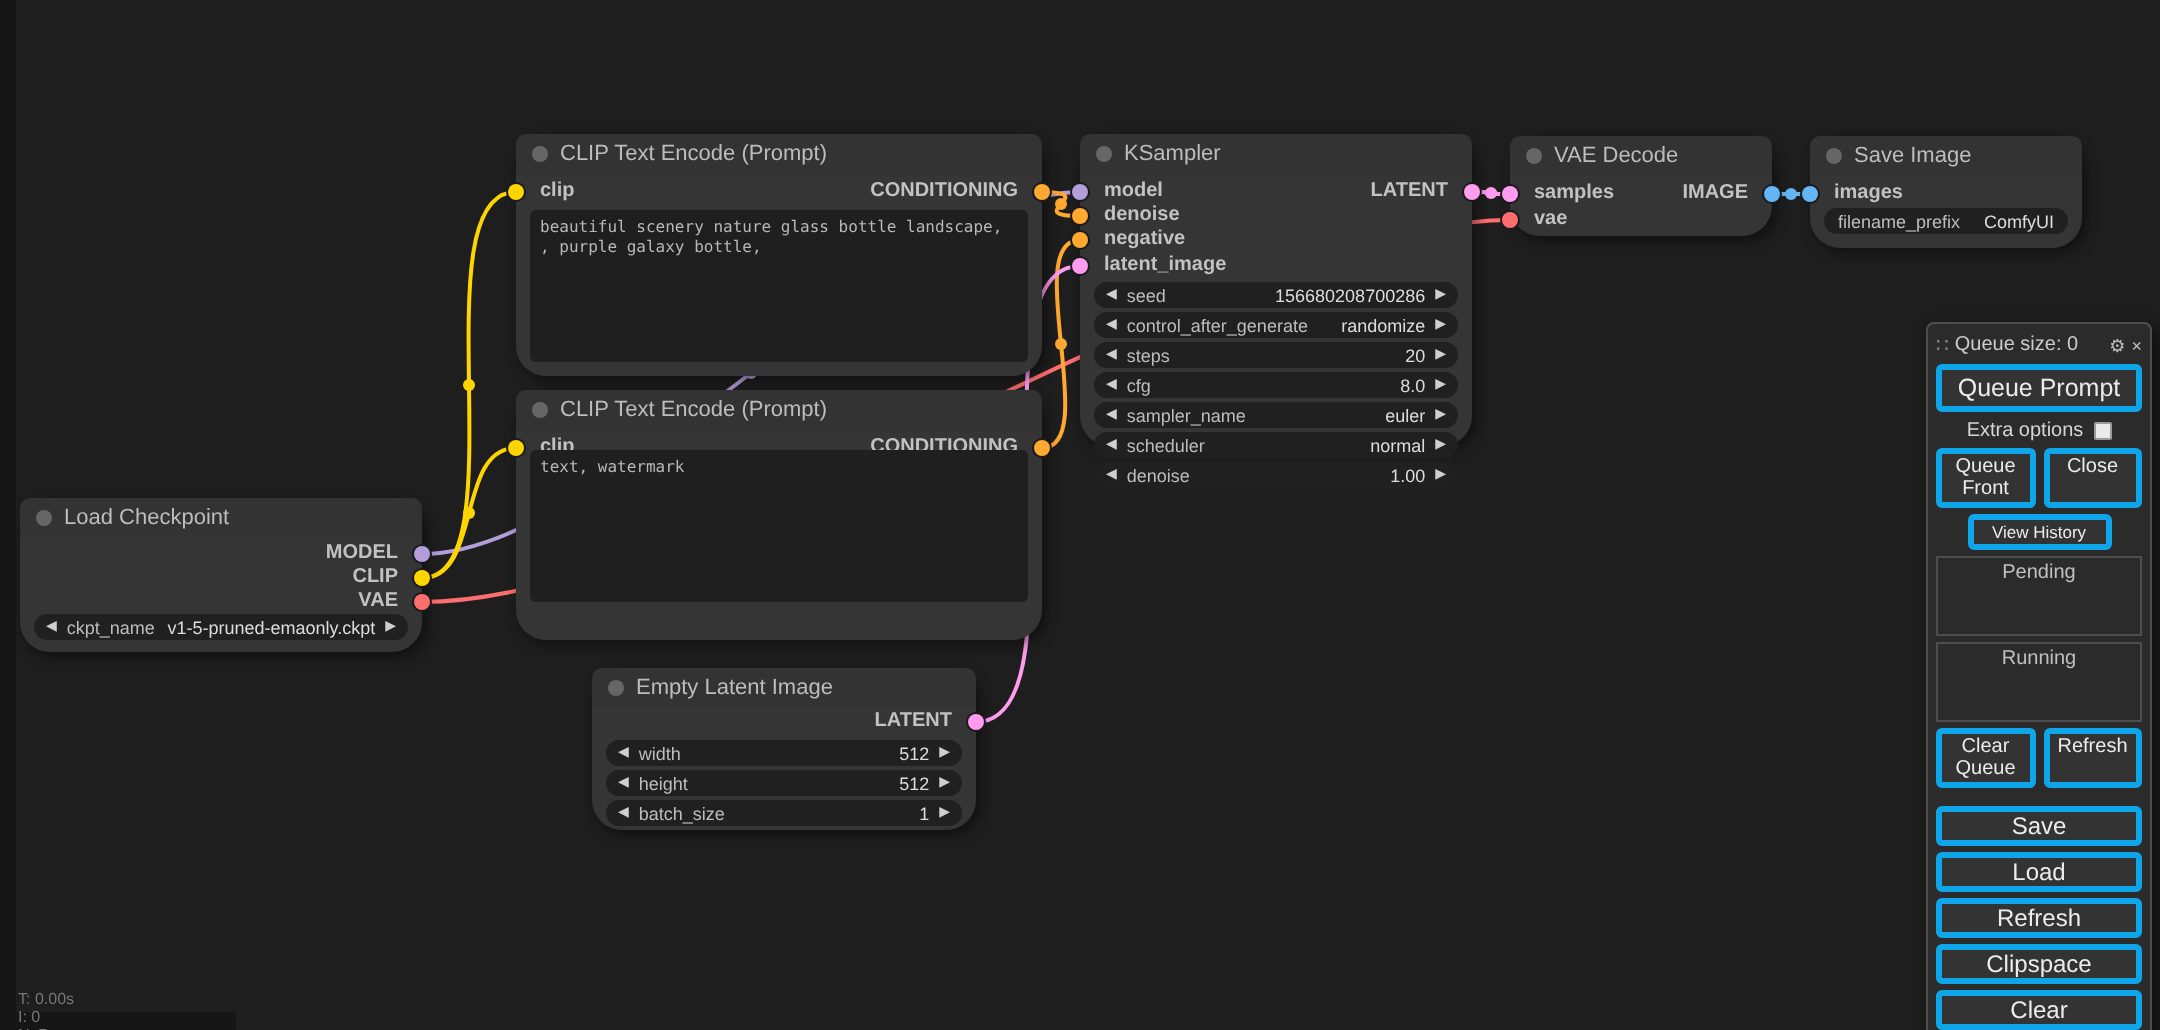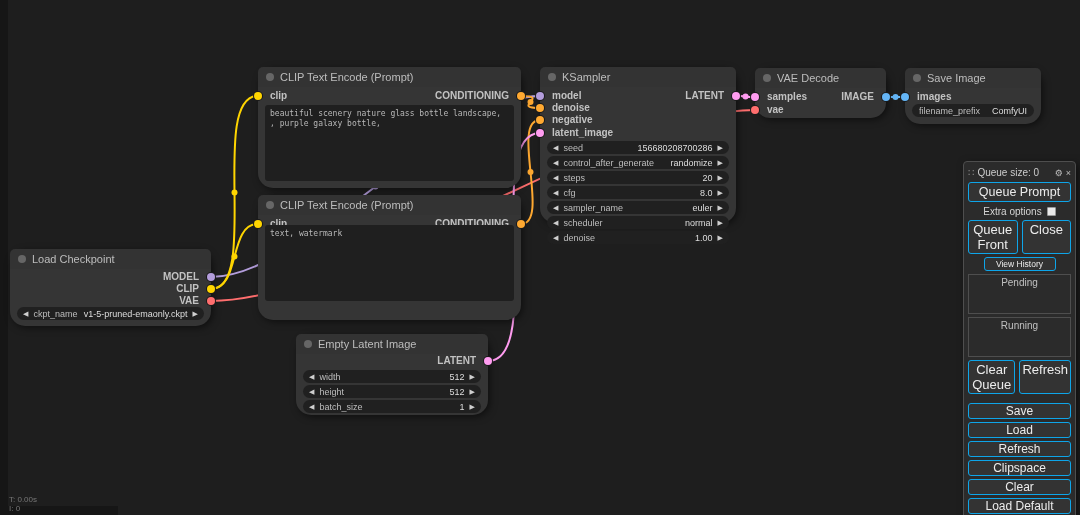--- a/index.html
+++ b/index.html
@@ -64,26 +64,26 @@
     position:absolute; left:963px; top:161px; width:113px;
     background:#2b2b2b; border:1px solid #4e4e4e; border-radius:4px;
     padding:4px 4px 6px 4px; display:flex; flex-direction:column; gap:3px;
     color:#ddd; box-shadow:3px 3px 9px rgba(0,0,0,.55); z-index:5;
   }
   .menu-header { display:flex; align-items:center; gap:3px; font-size:10px; color:#cccccc; height:13px; }
   .menu-header .spacer { flex:1; }
   .drag-dots { color:#8a8a8a; font-size:10px; cursor:grab; }
   .mini-icon { color:#bdbdbd; font-size:9px; cursor:pointer; }
   .btn {
-    background:#333333; border:1px solid #0ea5e9; border-radius:3px;
+    background:#333333; border:3px solid #0ea5e9; border-radius:3px;
     color:#ececec; text-align:center; cursor:pointer; user-select:none;
   }
   .btn.queue { font-size:12.5px; padding:2px 0; }
   .btn.big   { font-size:12px;  padding:0 0; }
-  .btn.small { font-size:13px; padding:1px 2px; flex:1; }
+  .btn.small { font-size:10px; padding:1px 2px; flex:1; }
   .btn.vh    { font-size:8.5px; padding:1px 2px; width:72px; margin:0 auto; }
   .extra-row { display:flex; align-items:center; justify-content:center; gap:5px; font-size:10px; color:#d5d5d5; height:12px; }
   .checkbox { width:9px; height:9px; background:#e9e9e9; border:1px solid #9a9a9a; border-radius:1px; }
   .row2 { display:flex; gap:4px; }
   .qbox {
     border:1px solid #4e4e4e; height:40px; font-size:10px; color:#c0c0c0;
     text-align:center; padding-top:2px;
   }
   .gap-top { margin-top:6px; }
 

